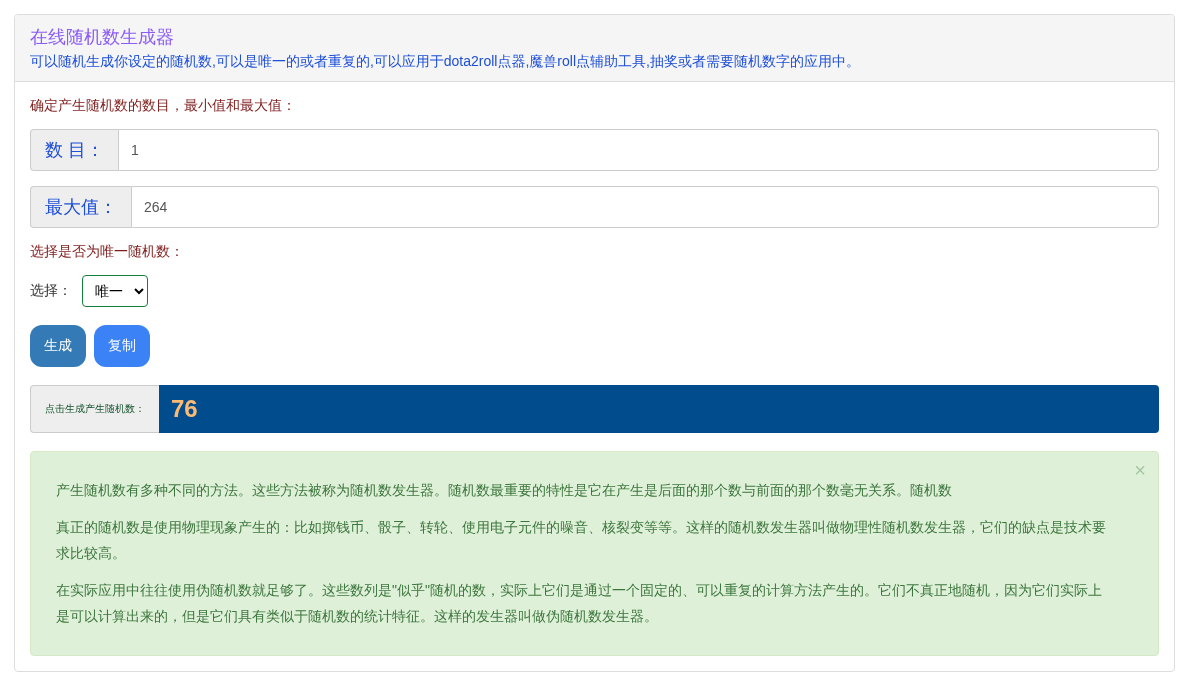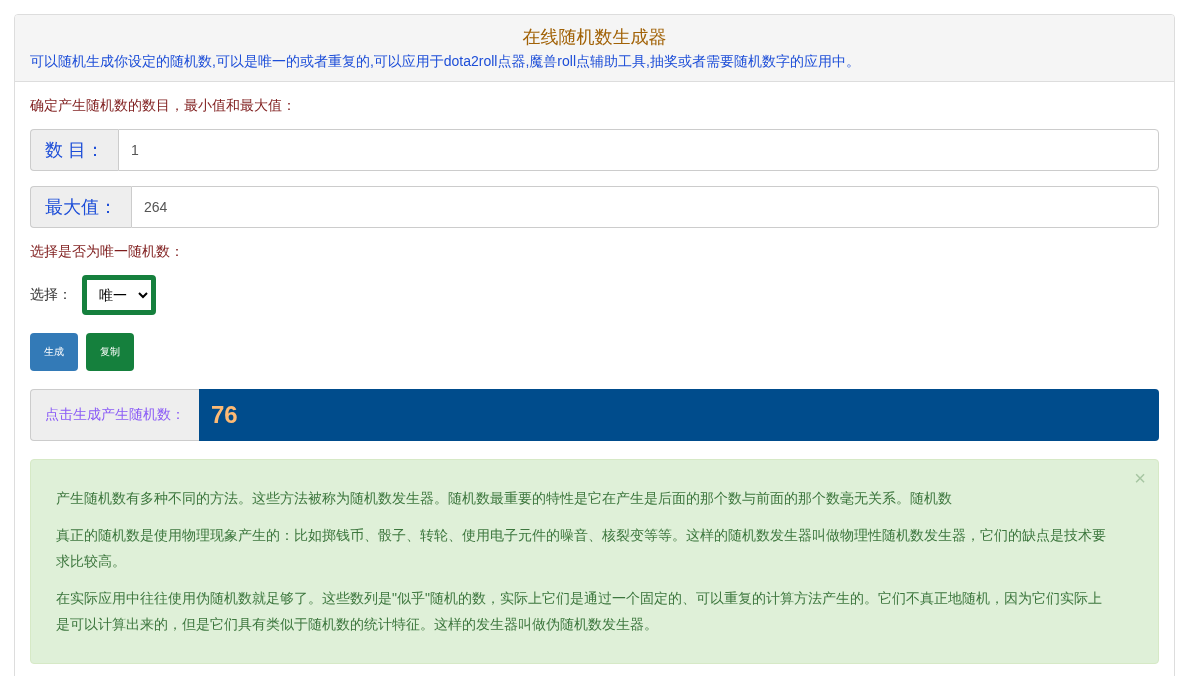--- a/index.html
+++ b/index.html
@@ -21,23 +21,22 @@
     }
     .panel-heading {
       background: #f5f5f5;
       border-bottom: 1px solid #ddd;
       padding: 10px 15px;
       border-radius: 3px 3px 0 0;
     }
     .panel-title {
       font-size: 18px;
       font-weight: 500;
-      color: #a16207;
+      color: #8b5cf6;
       margin-bottom: 4px;
-      text-align: center;
     }
     .panel-subtitle {
       font-size: 14px;
       color: #1d4ed8;
     }
     .panel-body {
       padding: 15px;
     }
     .instruction {
       margin-bottom: 14px;
@@ -72,58 +71,58 @@
     }
     .select-row {
       margin-bottom: 18px;
       display: flex;
       align-items: center;
     }
     .select-label {
       margin-right: 10px;
     }
     .select-box {
-      border: 5px solid #15803d;
+      border: 1px solid #15803d;
       border-radius: 4px;
       padding: 6px 8px;
       font-size: 14px;
       background: #fff;
       cursor: pointer;
     }
     .btn-row {
       margin-bottom: 18px;
     }
     .btn {
       display: inline-block;
       padding: 12px 14px;
       border: none;
-      border-radius: 4px;
-      font-size: 10px;
+      border-radius: 12px;
+      font-size: 14px;
       cursor: pointer;
       margin-right: 4px;
       color: #fff;
     }
     .btn-primary {
       background: #337ab7;
     }
     .btn-warning {
-      background: #15803d;
+      background: #3b82f6;
     }
     .result-group {
       display: flex;
       margin-bottom: 18px;
       width: 100%;
     }
     .result-label {
       background: #eee;
       border: 1px solid #ccc;
       border-right: none;
       padding: 16px 14px;
-      font-size: 14px;
-      color: #8b5cf6;
+      font-size: 10px;
+      color: #14532d;
       border-radius: 4px 0 0 4px;
       white-space: nowrap;
       display: flex;
       align-items: center;
     }
     .result-box {
       flex: 1;
       background: #004c8c;
       color: #fdba74;
       font-size: 24px;

